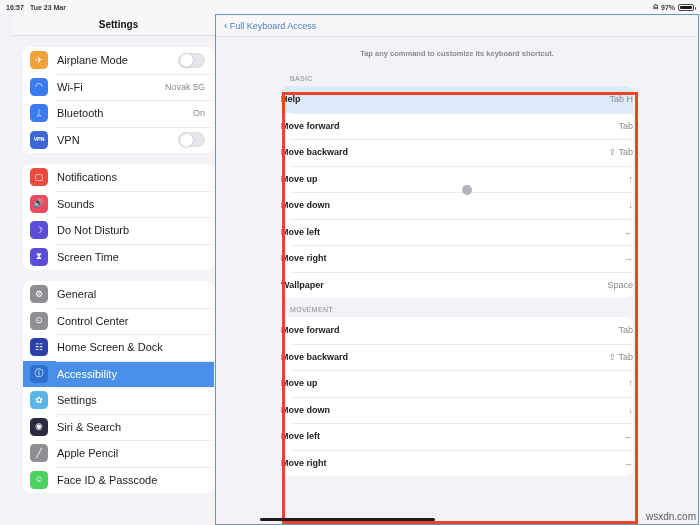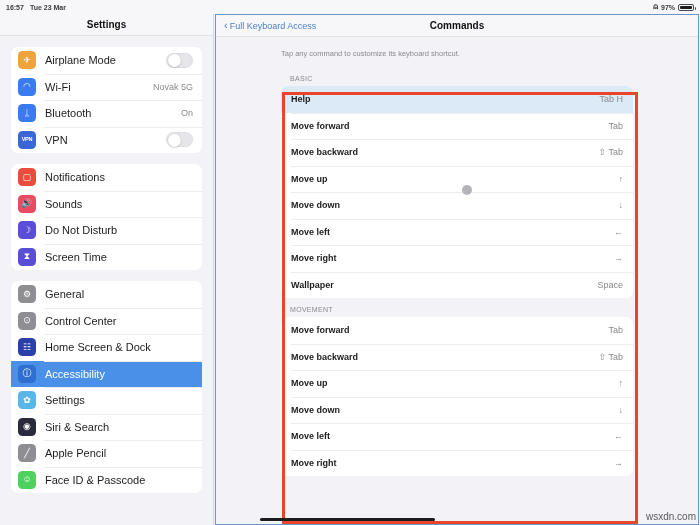--- a/index.html
+++ b/index.html
@@ -36,21 +36,21 @@
     content: ""; position: absolute; right: -3px; top: 2px;
     width: 1.5px; height: 3px; background: #48484a; border-radius: 0 1px 1px 0;
   }
   .battery .fill {
     position: absolute; left: 1px; top: 1px; bottom: 1px;
     width: 12px; background: #1c1c1e; border-radius: 1px;
   }
 
   
   .settings-pane {
-    position: absolute; left: 0; top: 14px;
+    position: absolute; left: 12px; top: 14px;
     width: 214px; height: 511px;
     background: #f2f2f7;
     border-right: 1px solid #d8d8dc;
     overflow: hidden;
   }
   .settings-header {
     height: 22px; background: #f7f7f9;
     display: flex; align-items: center; justify-content: center;
     font-size: 10px; font-weight: bold; color: #111;
     border-bottom: 1px solid #e2e2e6;
@@ -127,22 +127,23 @@
     pointer-events: none;
   }
   .detail-body {
     position: relative;
     height: 487px;
     background: #f2f2f7;
     padding: 0 65px;
   }
   .hint {
     font-size: 7.5px; color: #8a8a8e;
-    text-align: left;
+    text-align: center;
     padding: 12px 0 9px 0;
+    font-weight: bold;
   }
 
   
   .annot {
     position: absolute;
     left: 66px; top: 55px;
     width: 356px; height: 432px;
     border: 3px solid #e8452b;
     pointer-events: none;
     z-index: 5;
@@ -155,21 +156,21 @@
   }
   .cmd-group {
     background: #ffffff;
     border-radius: 7px;
     overflow: hidden;
   }
   .cmd-row {
     position: relative;
     display: flex; align-items: center;
     height: 26.5px;
-    padding: 0 10px;
+    padding: 0 0;
   }
   .cmd-row + .cmd-row::before {
     content: ""; position: absolute; left: 10px; right: 0; top: 0;
     height: 1px; background: #ececee;
   }
   .cmd-row.highlight { background: #dce9f7; }
   .cmd-label { font-size: 9px; color: #1c1c1e; font-weight: bold; }
   .cmd-shortcut {
     margin-left: auto; font-size: 9px; color: #8a8a8e;
     white-space: nowrap;
@@ -301,21 +302,20 @@
         </div>
       </div>
   </div>
 
   <div class="detail-pane">
     <div class="detail-nav">
       <div class="back-link">
         <span class="chev">‹</span>
         <span>Full Keyboard Access</span>
       </div>
-      <div class="detail-title">Commands</div>
     </div>
 
     <div class="detail-body">
       <div class="hint">Tap any command to customize its keyboard shortcut.</div>
       <div id="command-sections">
           <div class="section-title">BASIC</div>
           <div class="cmd-group">
             <div class="cmd-row highlight">
               <div class="cmd-label">Help</div>
               <div class="cmd-shortcut">Tab H</div>

